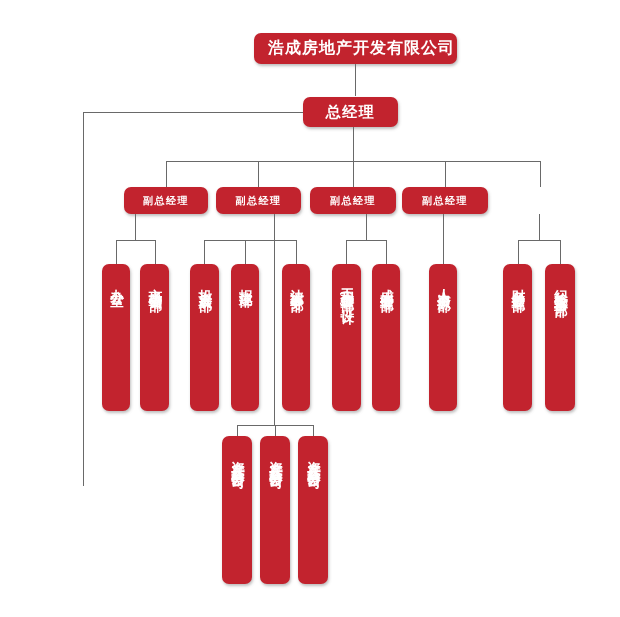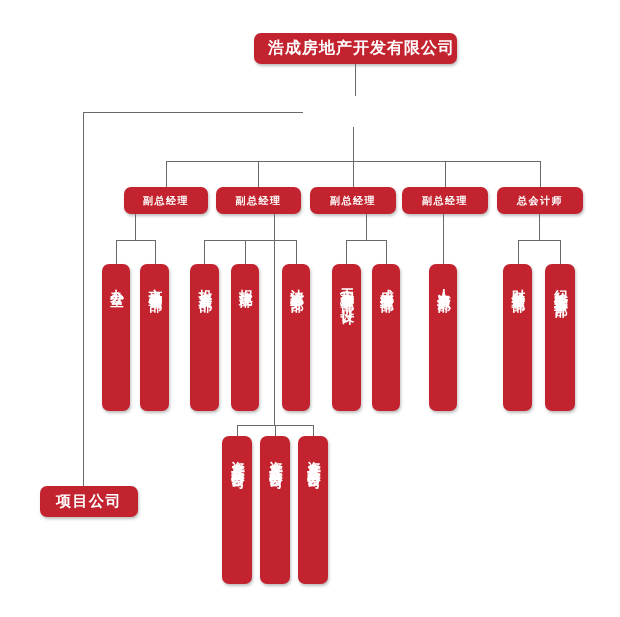--- a/index.html
+++ b/index.html
@@ -106,26 +106,26 @@
 
       <path d="M237 425 L313 425"></path>
       <path d="M237 425 L237 436"></path>
       <path d="M275 425 L275 436"></path>
       <path d="M313 425 L313 436"></path>
     </g>
   </svg>
 
   <div class="node h-node big" style="left:254px; top:33px; width:203px; height:31px;">浩成房地产开发有限公司</div>
 
+  <div class="node h-node" style="left:303px; top:97px; width:95px; height:30px; font-size:15px;">总经理</div>
 
   <div class="node h-node" style="left:124px; top:187px; width:84px; height:27px;">副总经理</div>
   <div class="node h-node" style="left:216px; top:187px; width:85px; height:27px;">副总经理</div>
   <div class="node h-node" style="left:310px; top:187px; width:86px; height:27px;">副总经理</div>
   <div class="node h-node" style="left:402px; top:187px; width:86px; height:27px;">副总经理</div>
-  <div class="node h-node" style="left:497px; top:187px; width:86px; height:27px;">总会计师</div>
 
   <div class="node v-node" style="left:102px; top:264px; width:28px; height:147px;">
     <span>办公室</span>
   </div>
   <div class="node v-node" style="left:140px; top:264px; width:29px; height:147px;">
     <span>市场营销部</span>
   </div>
   <div class="node v-node" style="left:190px; top:264px; width:29px; height:147px;">
     <span>投资发展部</span>
   </div>
@@ -154,15 +154,14 @@
   <div class="node v-node" style="left:222px; top:436px; width:30px; height:148px;">
     <span>资产运营分公司</span>
   </div>
   <div class="node v-node" style="left:260px; top:436px; width:30px; height:148px;">
     <span>资产运营分公司</span>
   </div>
   <div class="node v-node" style="left:298px; top:436px; width:30px; height:148px;">
     <span>资产运营分公司</span>
   </div>
 
-  <div class="node h-node" style="left:40px; top:486px; width:98px; height:31px; font-size:15px;">项目公司</div>
 
 </div>
 
 </body></html>

